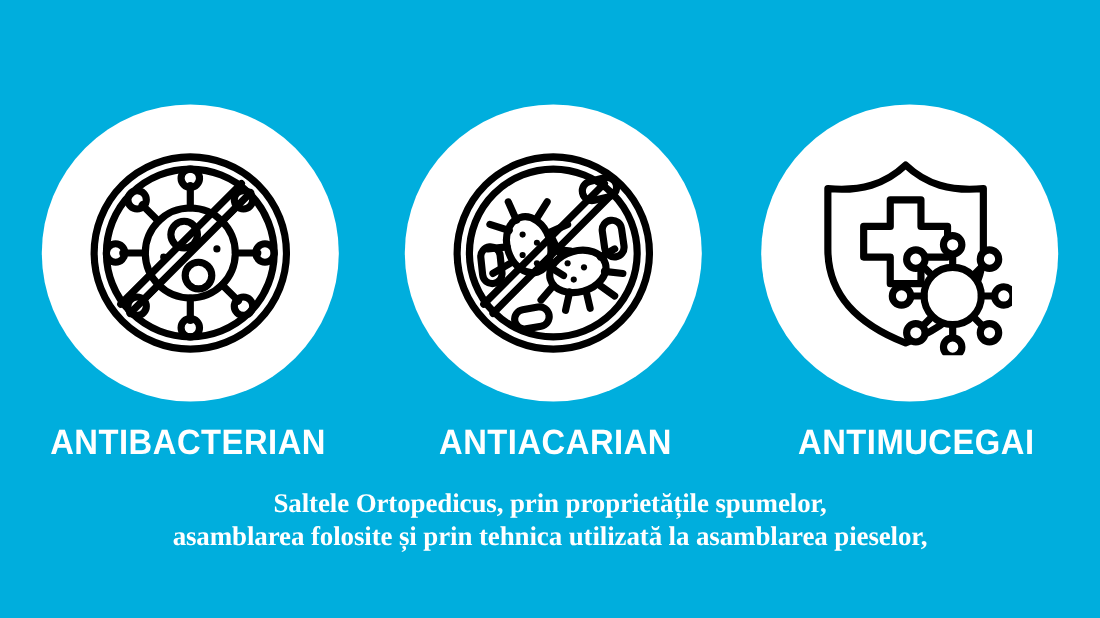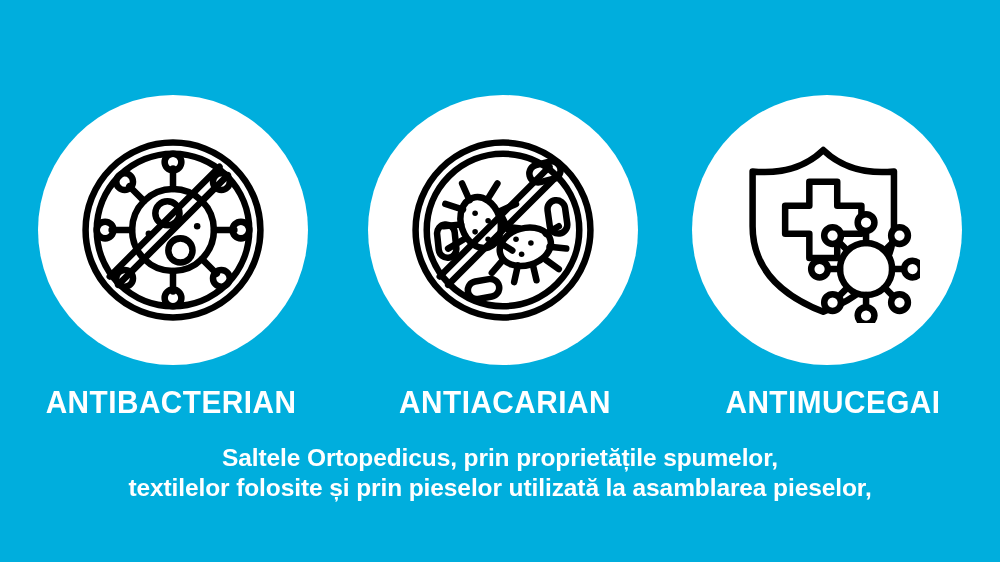--- a/index.html
+++ b/index.html
@@ -49,21 +49,21 @@
     position:absolute;
     top:443px; left:0; width:1000px;
     text-align:center;
     color:#ffffff;
     font-family:"Liberation Sans", sans-serif;
     font-weight:bold;
     font-size:24.5px;
     line-height:30px;
     letter-spacing:-0.1px;
   }
-  .blurb div { white-space:nowrap; }
+  .blurb div { white-space:nowrap;font-family:Liberation Serif, serif; }
 </style>
 </head>
 <body>
 
 <div class="stage">
 
   <div class="circles">
 
     <div class="badge b1">
       <span>
@@ -188,16 +188,16 @@
   </div>
 
   <div class="labels">
     <div class="cap c1">ANTIBACTERIAN</div>
     <div class="cap c2">ANTIACARIAN</div>
     <div class="cap c3">ANTIMUCEGAI</div>
   </div>
 
   <div class="blurb">
     <div>Saltele Ortopedicus, prin proprietățile spumelor,</div>
-    <div>textilelor folosite și prin pieselor utilizată la asamblarea pieselor,</div>
+    <div>asamblarea folosite și prin tehnica utilizată la asamblarea pieselor,</div>
   </div>
 
 </div>
 
 </body></html>

